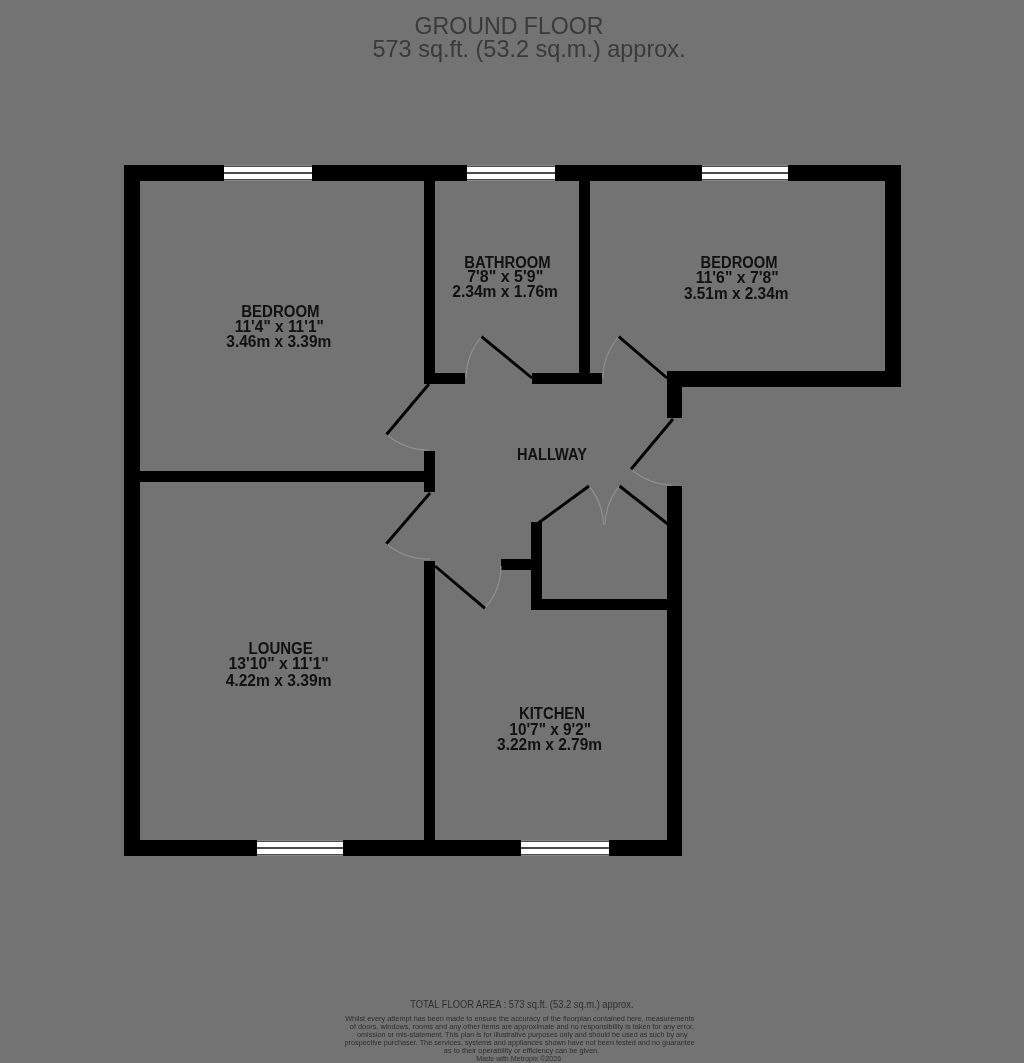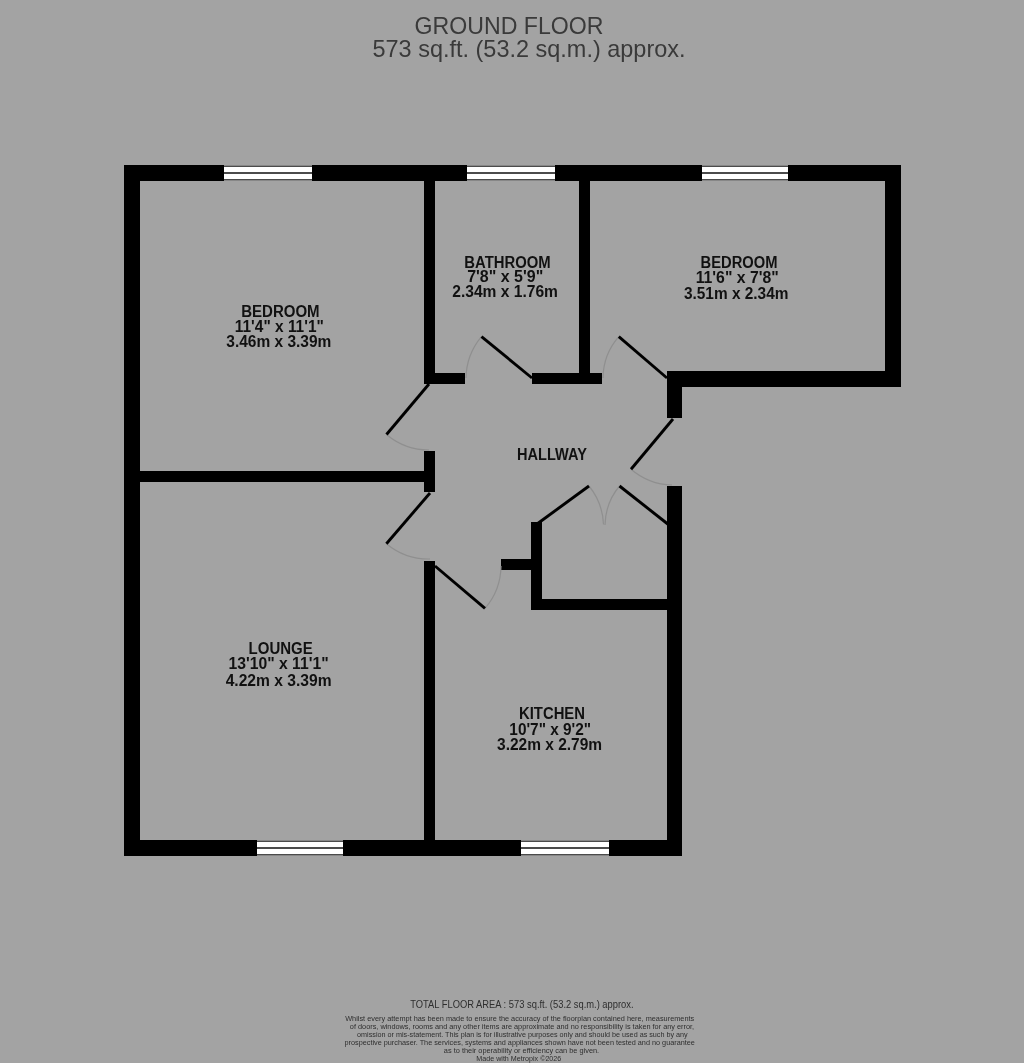--- a/index.html
+++ b/index.html
@@ -1,16 +1,16 @@
 <!DOCTYPE html>
 <html><head>
 <meta charset="utf-8">
 <style>
 html,body{margin:0;padding:0;background:#ffffff;}
-#page{position:relative;width:1024px;height:1063px;background:#a3a3a3;overflow:hidden;
+#page{position:relative;width:1024px;height:1063px;background:#737373;overflow:hidden;
 font-family:"Liberation Sans",sans-serif;}
 svg{position:absolute;left:0;top:0;display:block;}
 </style>
 </head>
 <body>
 <div id="page">
 <svg width="1024" height="1063" viewBox="0 0 1024 1063">
 
 <g fill="#3a3a3a" font-family="Liberation Sans,sans-serif" font-size="24">
 <text x="509" y="33.5" text-anchor="middle" textLength="189" lengthAdjust="spacingAndGlyphs">GROUND FLOOR</text>

